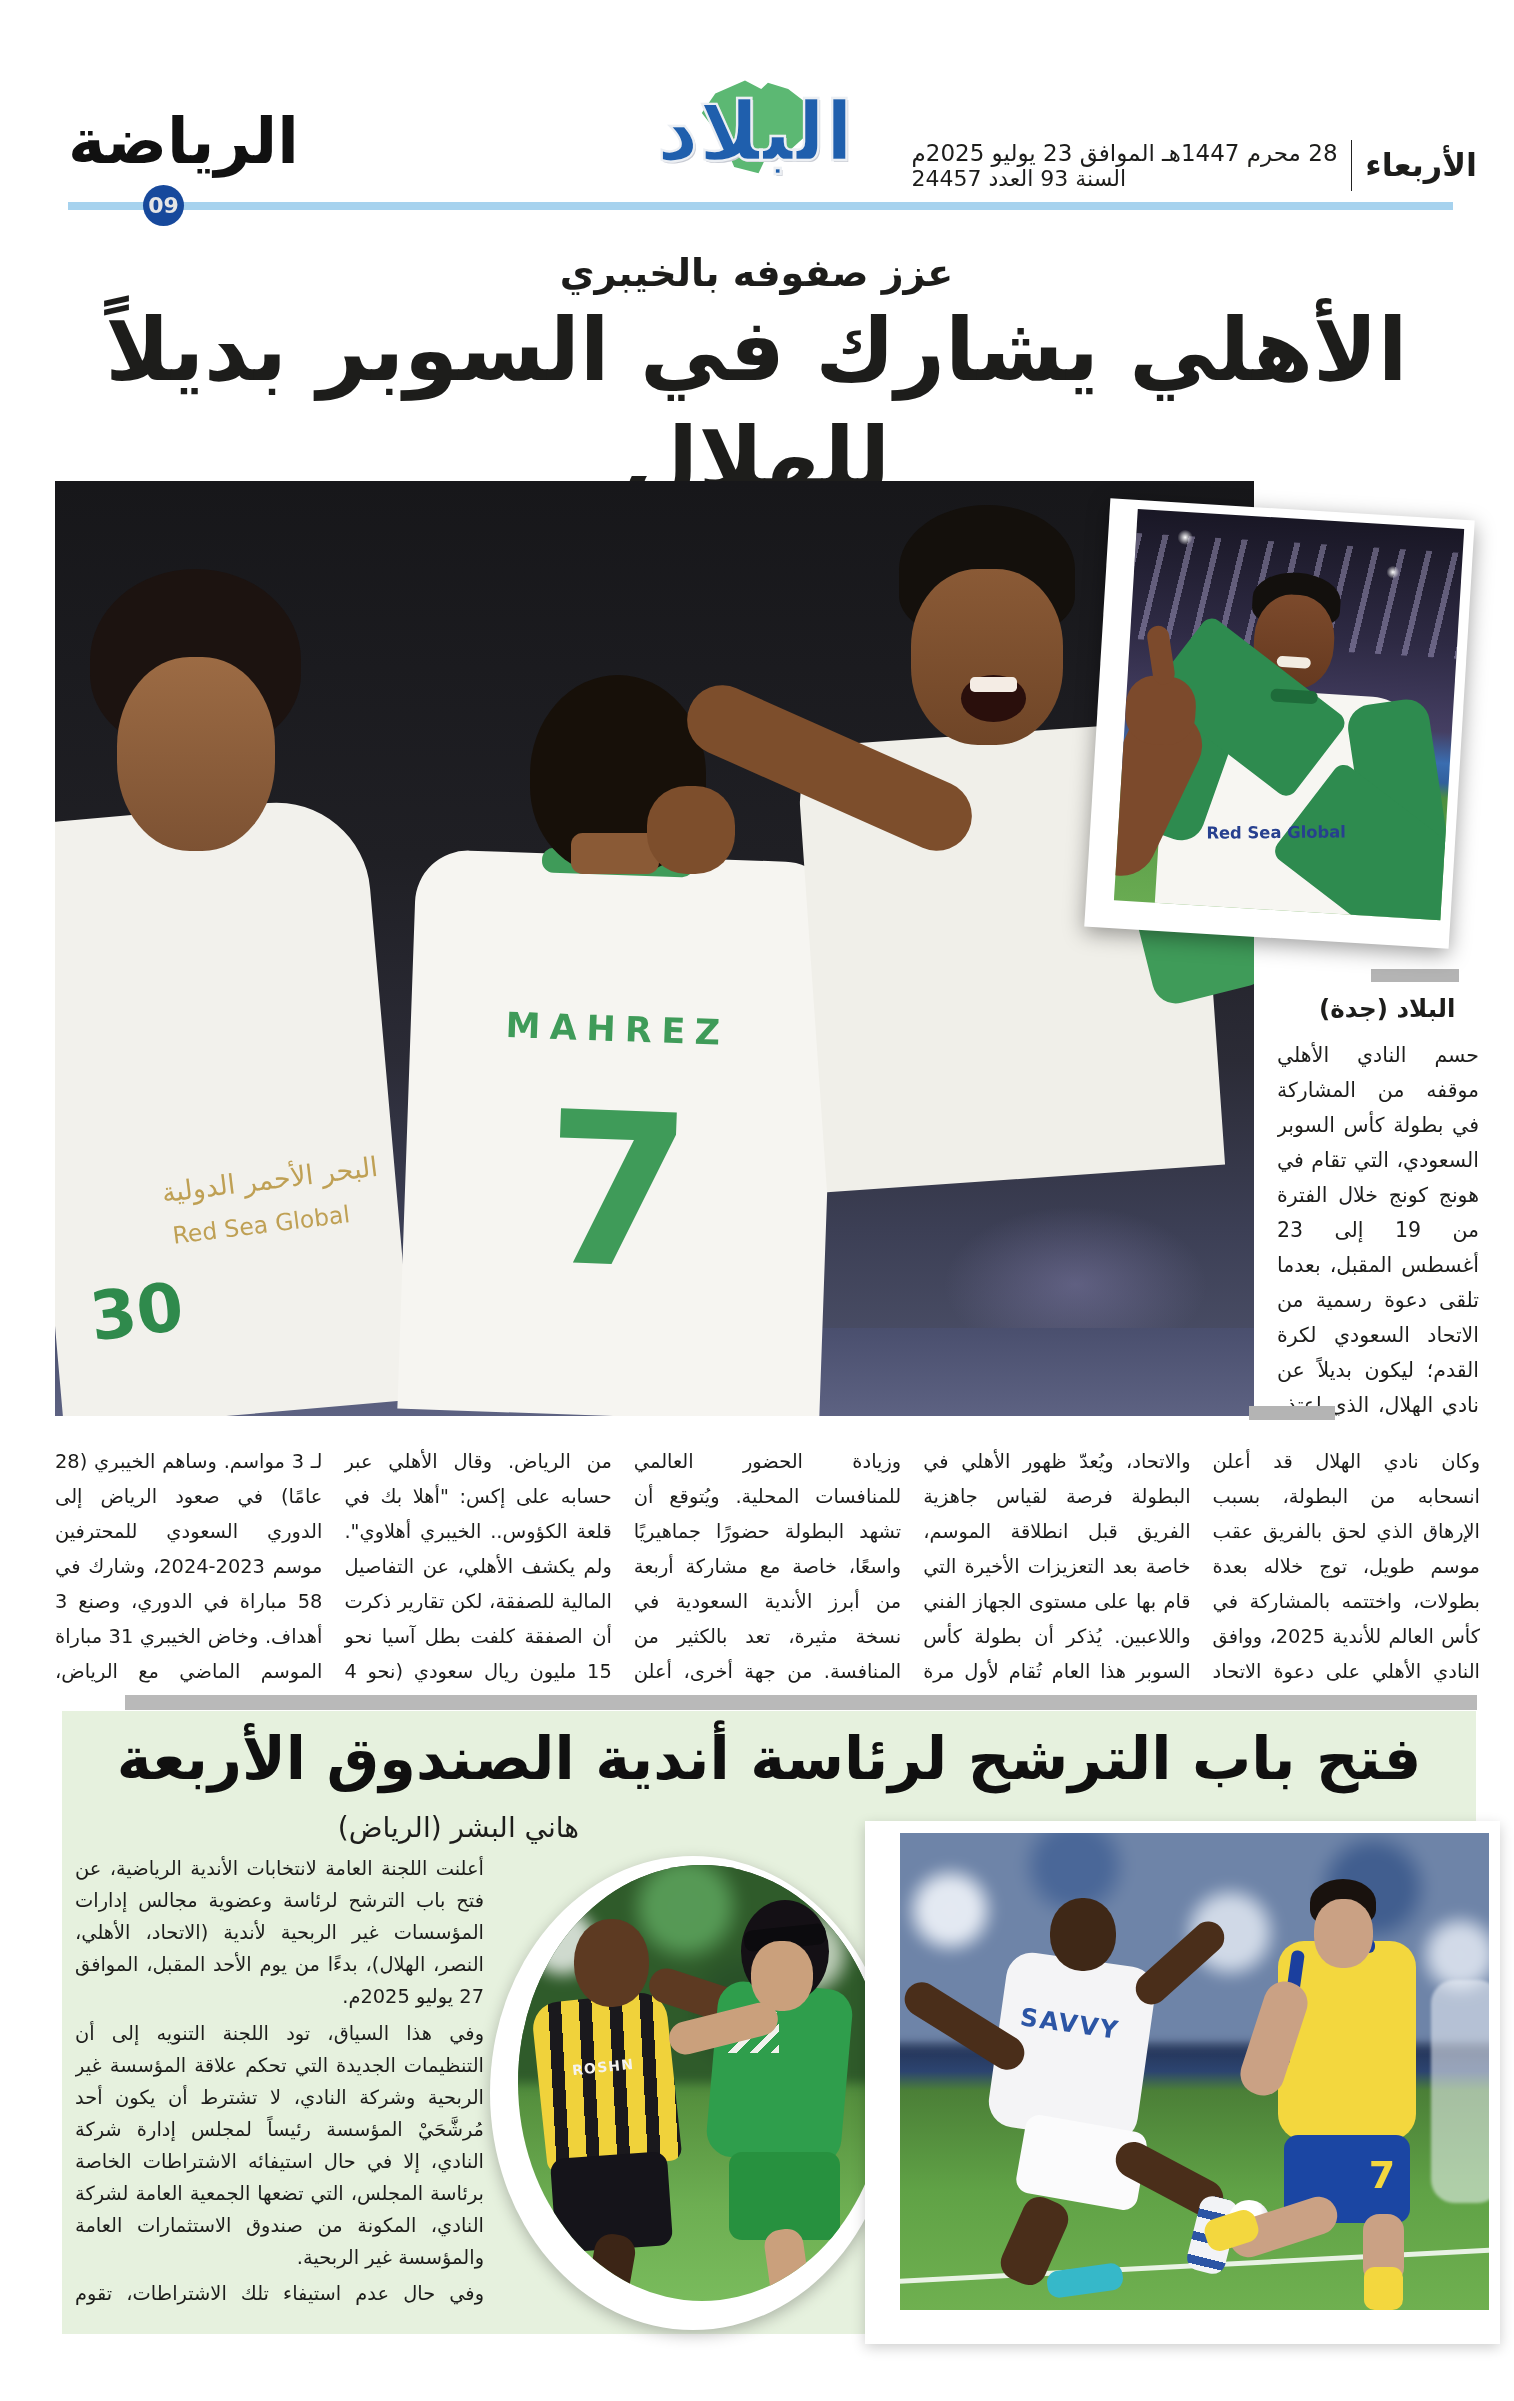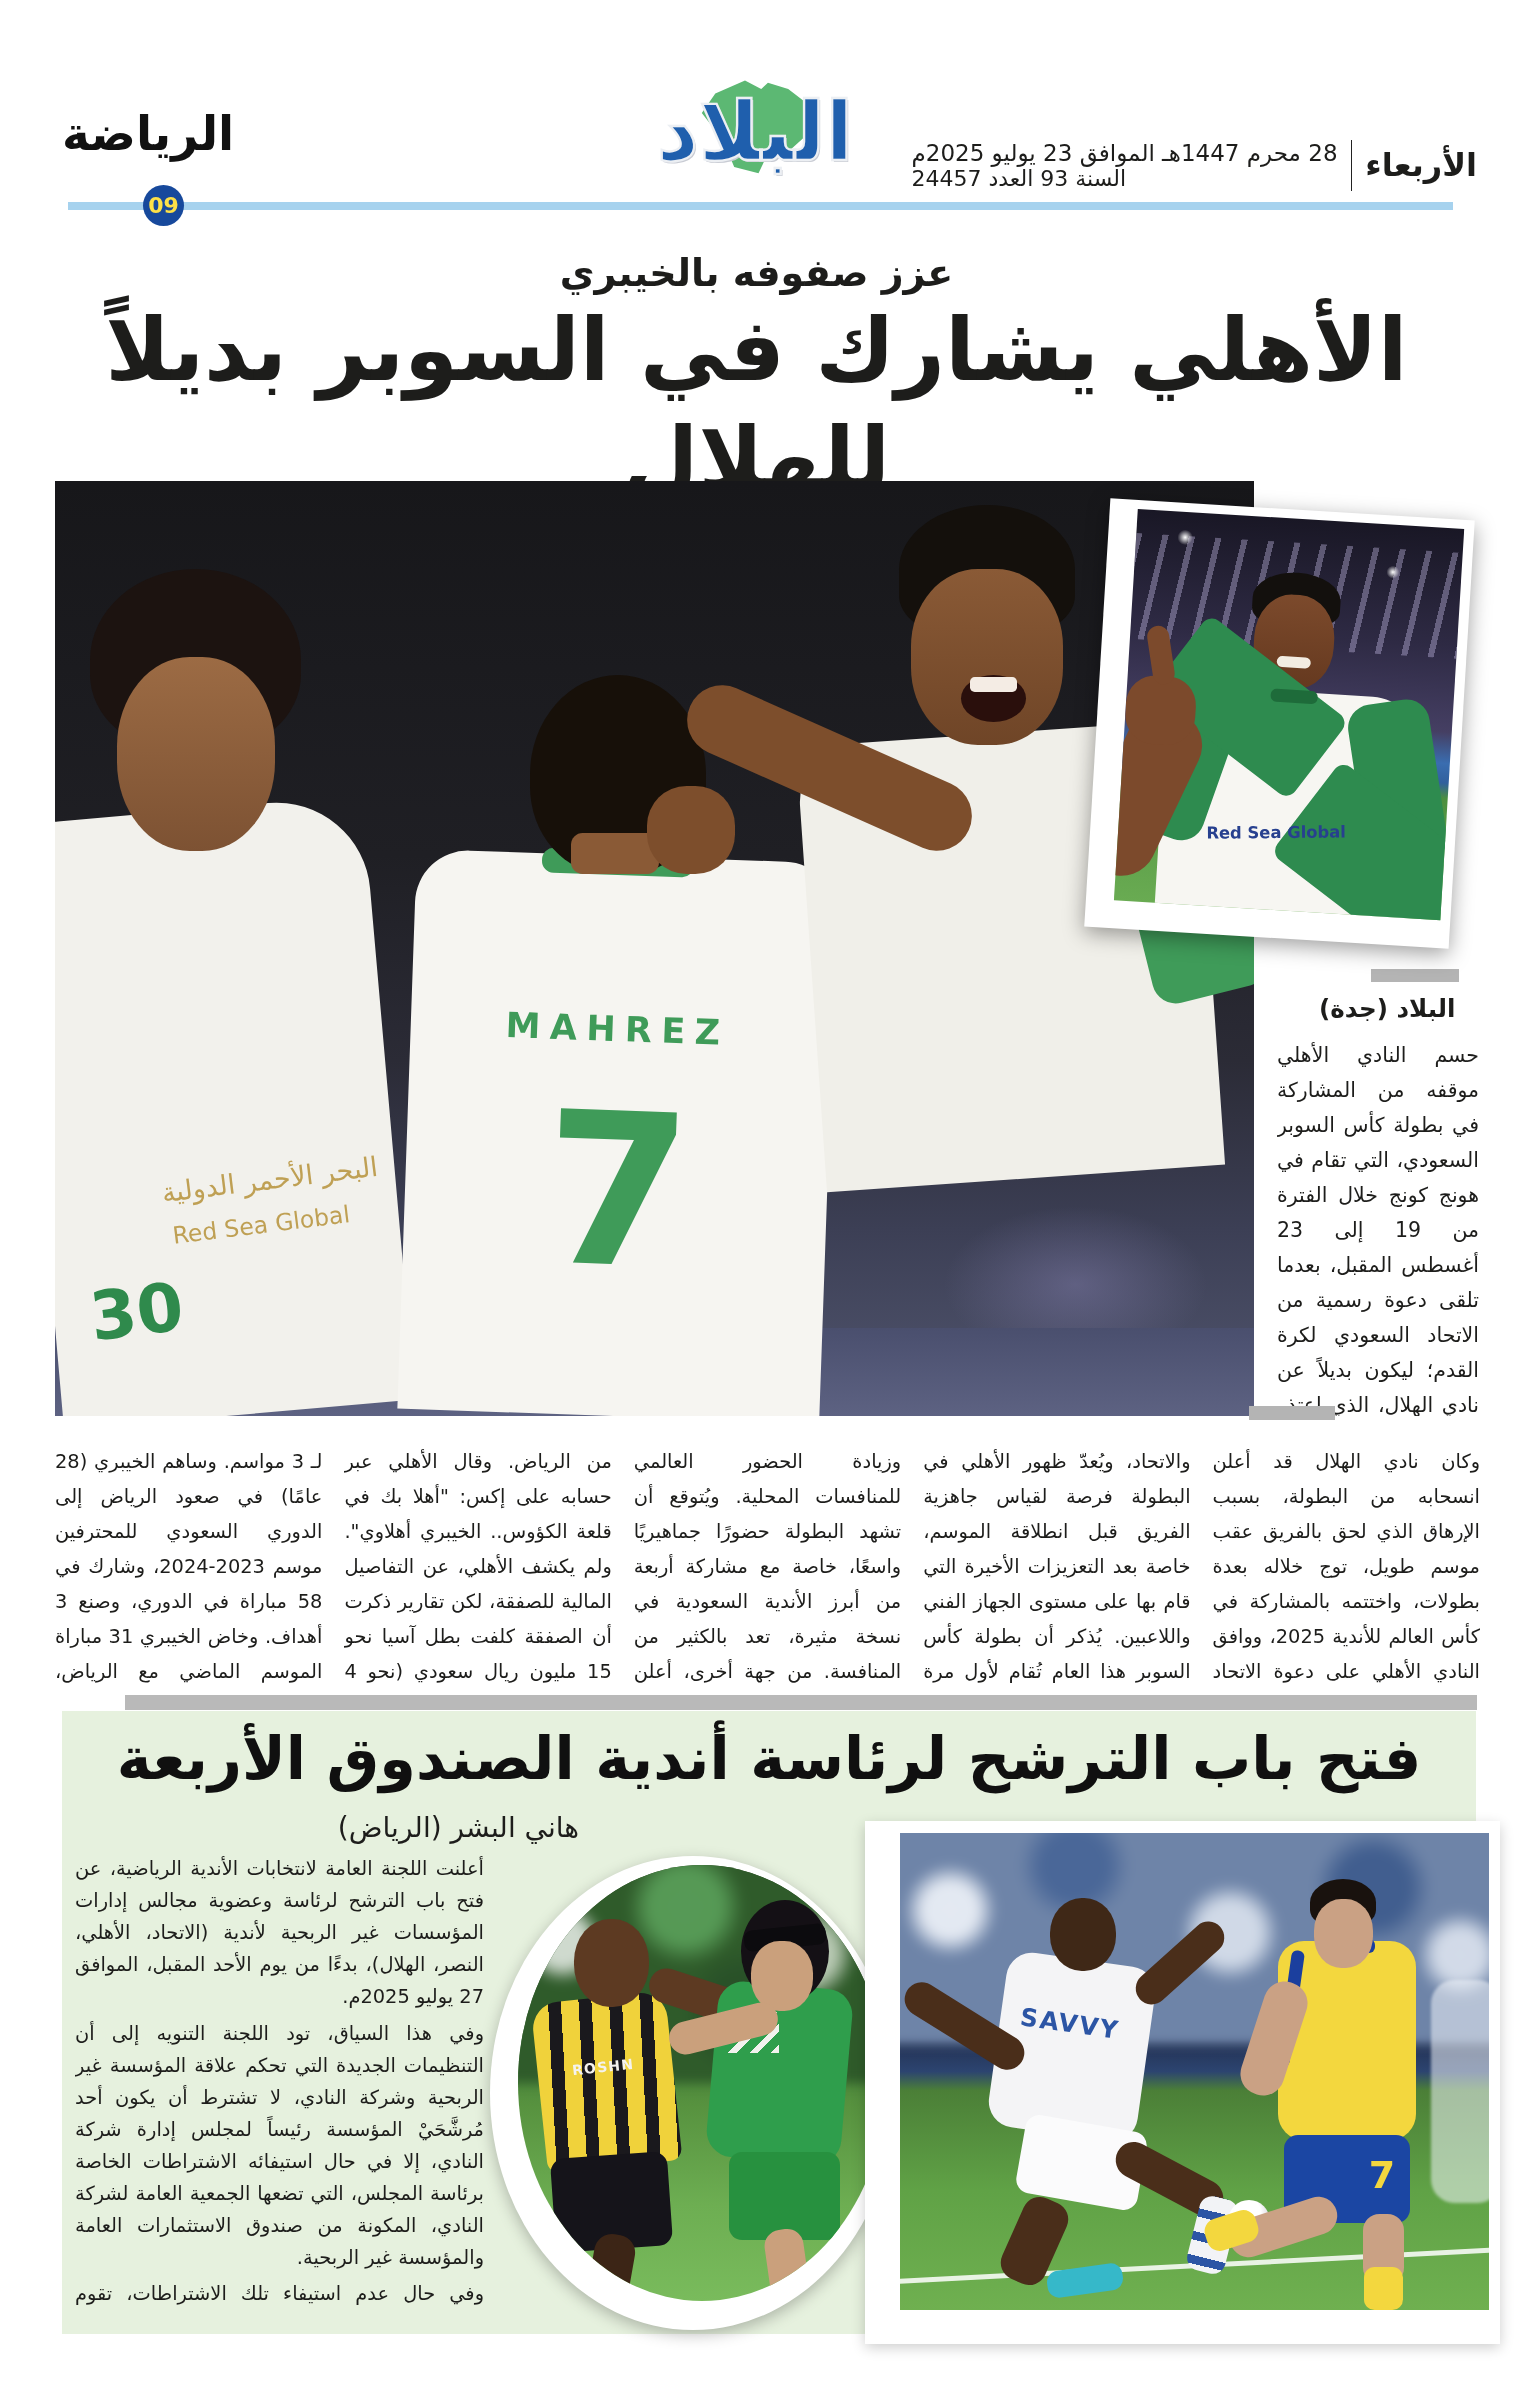--- a/index.html
+++ b/index.html
@@ -1,23 +1,23 @@
 <!DOCTYPE html>
 <html lang="ar" dir="rtl" style="font-size:9.4px"><head>
 <meta charset="utf-8">
 <style>
   html,body{margin:0;padding:0;background:#ffffff;}
   body{font-family:"DejaVu Sans",sans-serif;color:#1d1d1b;}
   .page{position:relative;width:1515px;height:2401px;background:#ffffff;overflow:hidden;margin:0 auto;}
   .abs{position:absolute;}
   
-  .section-title{left:63px;top:110px;font-size:47px;font-weight:bold;color:#111;line-height:1;}
+  .section-title{left:69px;top:110px;font-size:63px;font-weight:bold;color:#111;line-height:1;}
   .blue-rule{left:69px;top:202px;width:1385px;height:7.6px;background:#a6d2ee;}
   .page-circle{left:144px;top:185px;width:41px;height:41px;border-radius:50%;background:#17499c;
-    display:flex;align-items:center;justify-content:center;color:#fde047;font-size:22px;font-weight:bold;z-index:4;}
+    display:flex;align-items:center;justify-content:center;color:#e5e5e5;font-size:22px;font-weight:bold;z-index:4;}
   .logo-wrap{left:630px;top:75px;width:252px;height:126px;z-index:2;}
   .logo-map{left:62px;top:-1.2px;width:135px;height:108px;}
   .logo-text{left:0;top:16.4px;width:252px;text-align:center;font-size:82px;font-weight:bold;color:#1f5fad;
     -webkit-text-stroke:2.3px #eceff3;text-shadow:1.8px 1.8px 0 #c9ccd4;line-height:1;}
   .date-block{top:140px;right:37px;display:flex;flex-direction:row;align-items:stretch;z-index:3;}
   .weekday{font-size:32px;font-weight:bold;padding-right:0;padding-left:13px;line-height:1.6;}
   .date-sep{width:1.8px;background:#222;margin-left:13px;}
   .date-lines{display:flex;flex-direction:column;justify-content:center;text-align:left;direction:rtl;}
   .date-line1{font-size:23px;white-space:nowrap;}
   .date-line2{font-size:22px;margin-top:0;text-align:left;}

